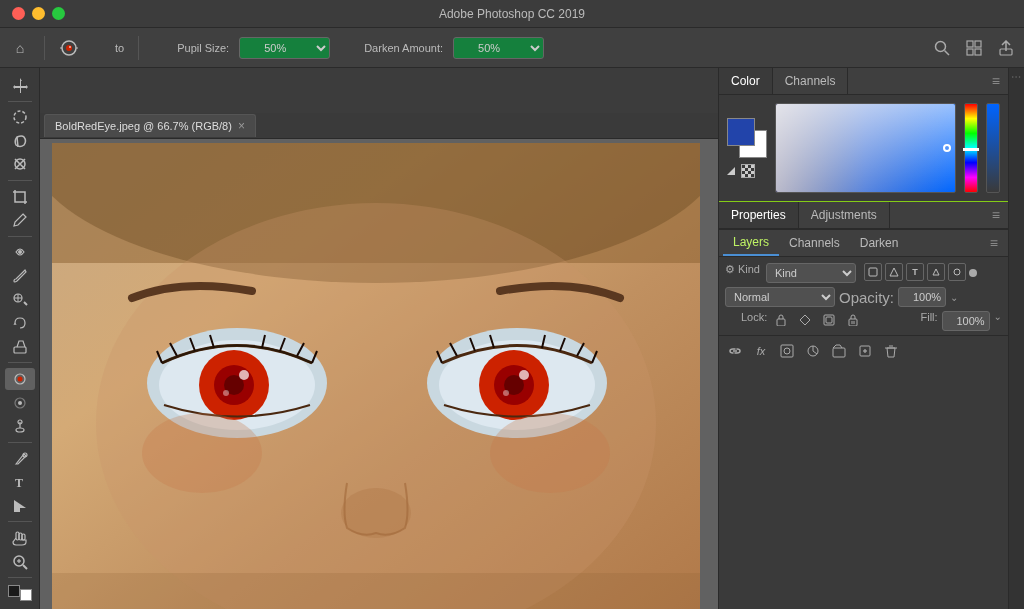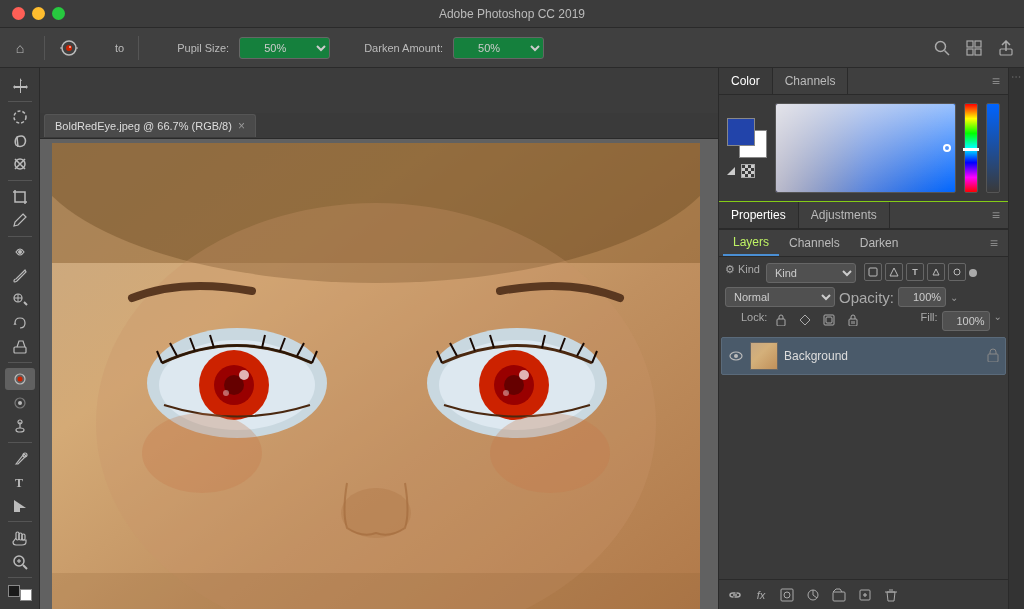--- a/index.html
+++ b/index.html
@@ -1026,40 +1026,20 @@
                   <rect x="4" y="7" width="4" height="3" fill="#aaa" opacity="0.5"></rect>
                 </svg>
             </div>
           </div>
           <span class="fill-label">Fill:</span>
           <div class="fill-input" style="display:flex;align-items:center;justify-content:flex-end;">100%</div>
           <div style="display:flex;align-items:center;color:#999;font-size:10px;cursor:pointer;">⌄</div>
         </div>
       </div>
 
-      <div id="layers-list">
-        <div class="layer-item">
-          <div class="layer-visibility">
-            <svg width="14" height="14" viewBox="0 0 14 14" fill="none">
-              <ellipse cx="7" cy="7" rx="6" ry="4" stroke="#bbb" stroke-width="1.2"></ellipse>
-              <circle cx="7" cy="7" r="2" fill="#bbb"></circle>
-            </svg>
-          </div>
-          <div class="layer-thumb">
-            <div class="layer-thumb-img"></div>
-          </div>
-          <span class="layer-name">Background</span>
-          <span class="layer-lock">
-            <svg width="12" height="14" viewBox="0 0 12 14" fill="none">
-              <rect x="1" y="6" width="10" height="8" rx="1" stroke="#888" stroke-width="1"></rect>
-              <path d="M3 6 L3 4 Q3 1 6 1 Q9 1 9 4 L9 6" stroke="#888" stroke-width="1" fill="none"></path>
-            </svg>
-          </span>
-        </div>
-      </div>
 
       <div id="layers-footer">
         <div class="footer-icons">
           <div class="footer-icon">
             <svg width="14" height="14" viewBox="0 0 14 14" fill="none">
               <path d="M5 9 Q2 9 2 7 Q2 5 5 5 L7 5" stroke="#aaa" stroke-width="1.5" stroke-linecap="round"></path>
               <path d="M9 5 Q12 5 12 7 Q12 9 9 9 L7 9" stroke="#aaa" stroke-width="1.5" stroke-linecap="round"></path>
               <line x1="5" y1="7" x2="9" y2="7" stroke="#aaa" stroke-width="1.5"></line>
             </svg>
           </div>

